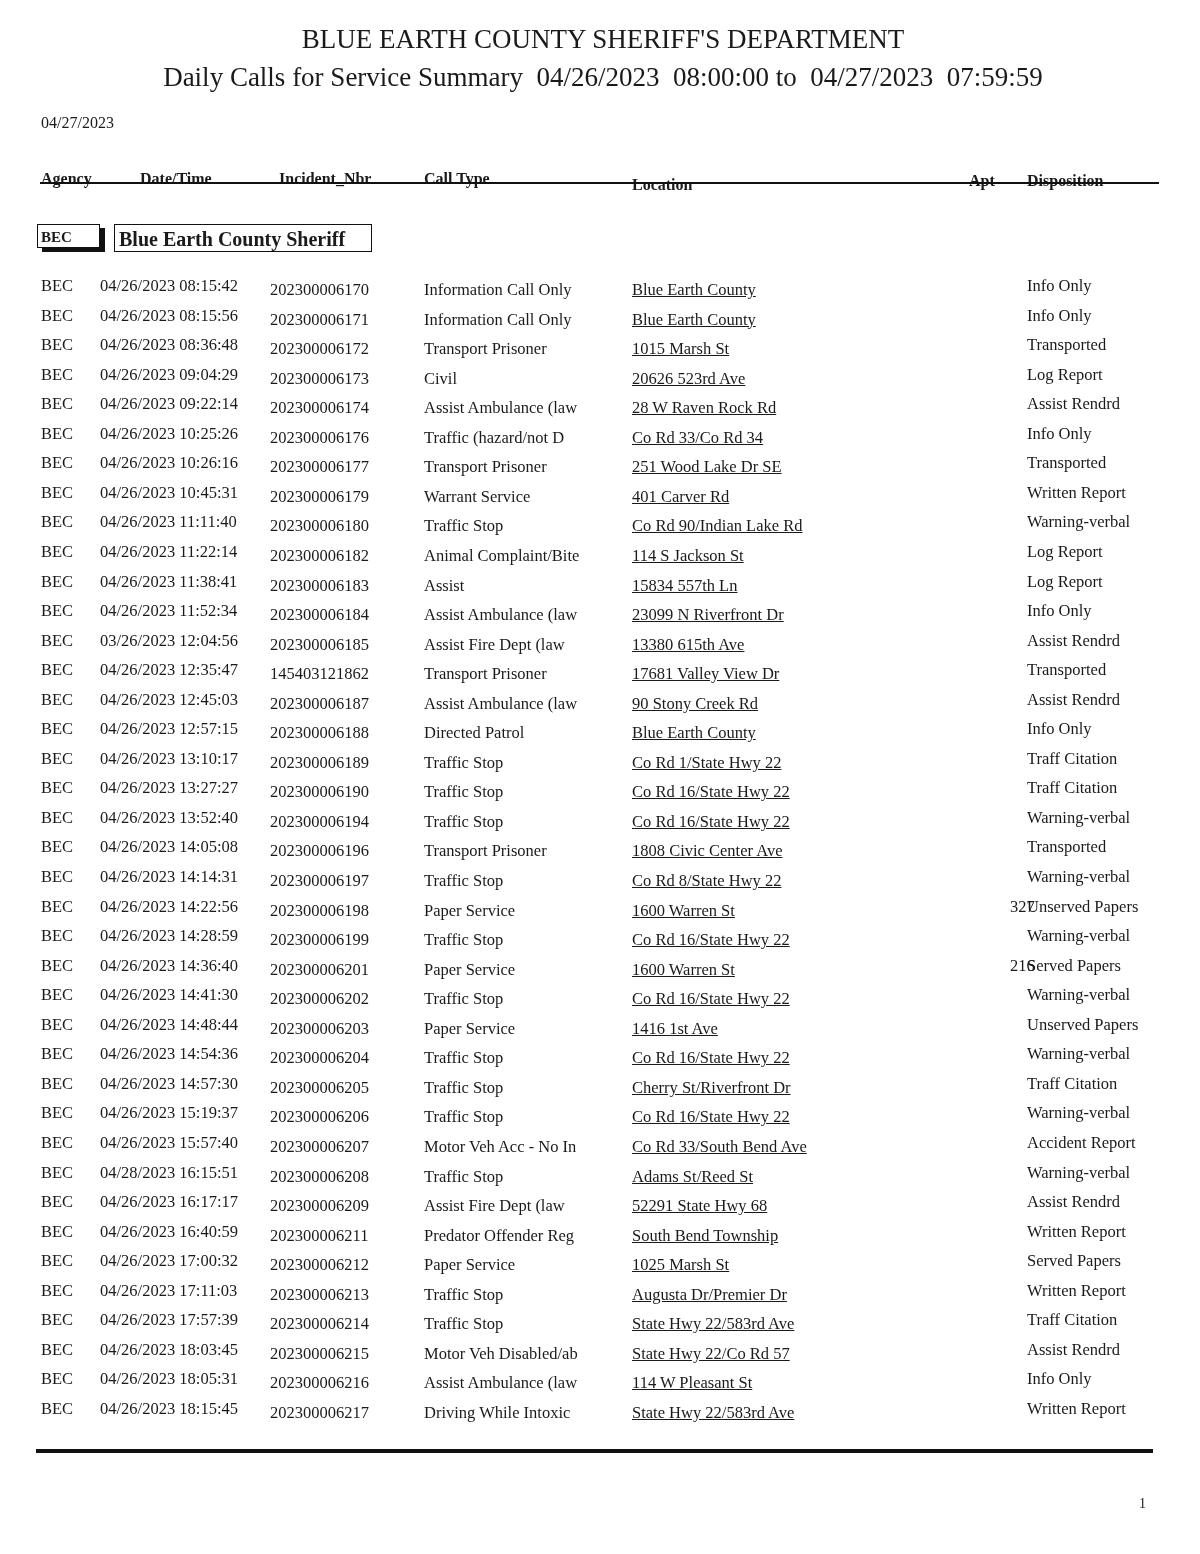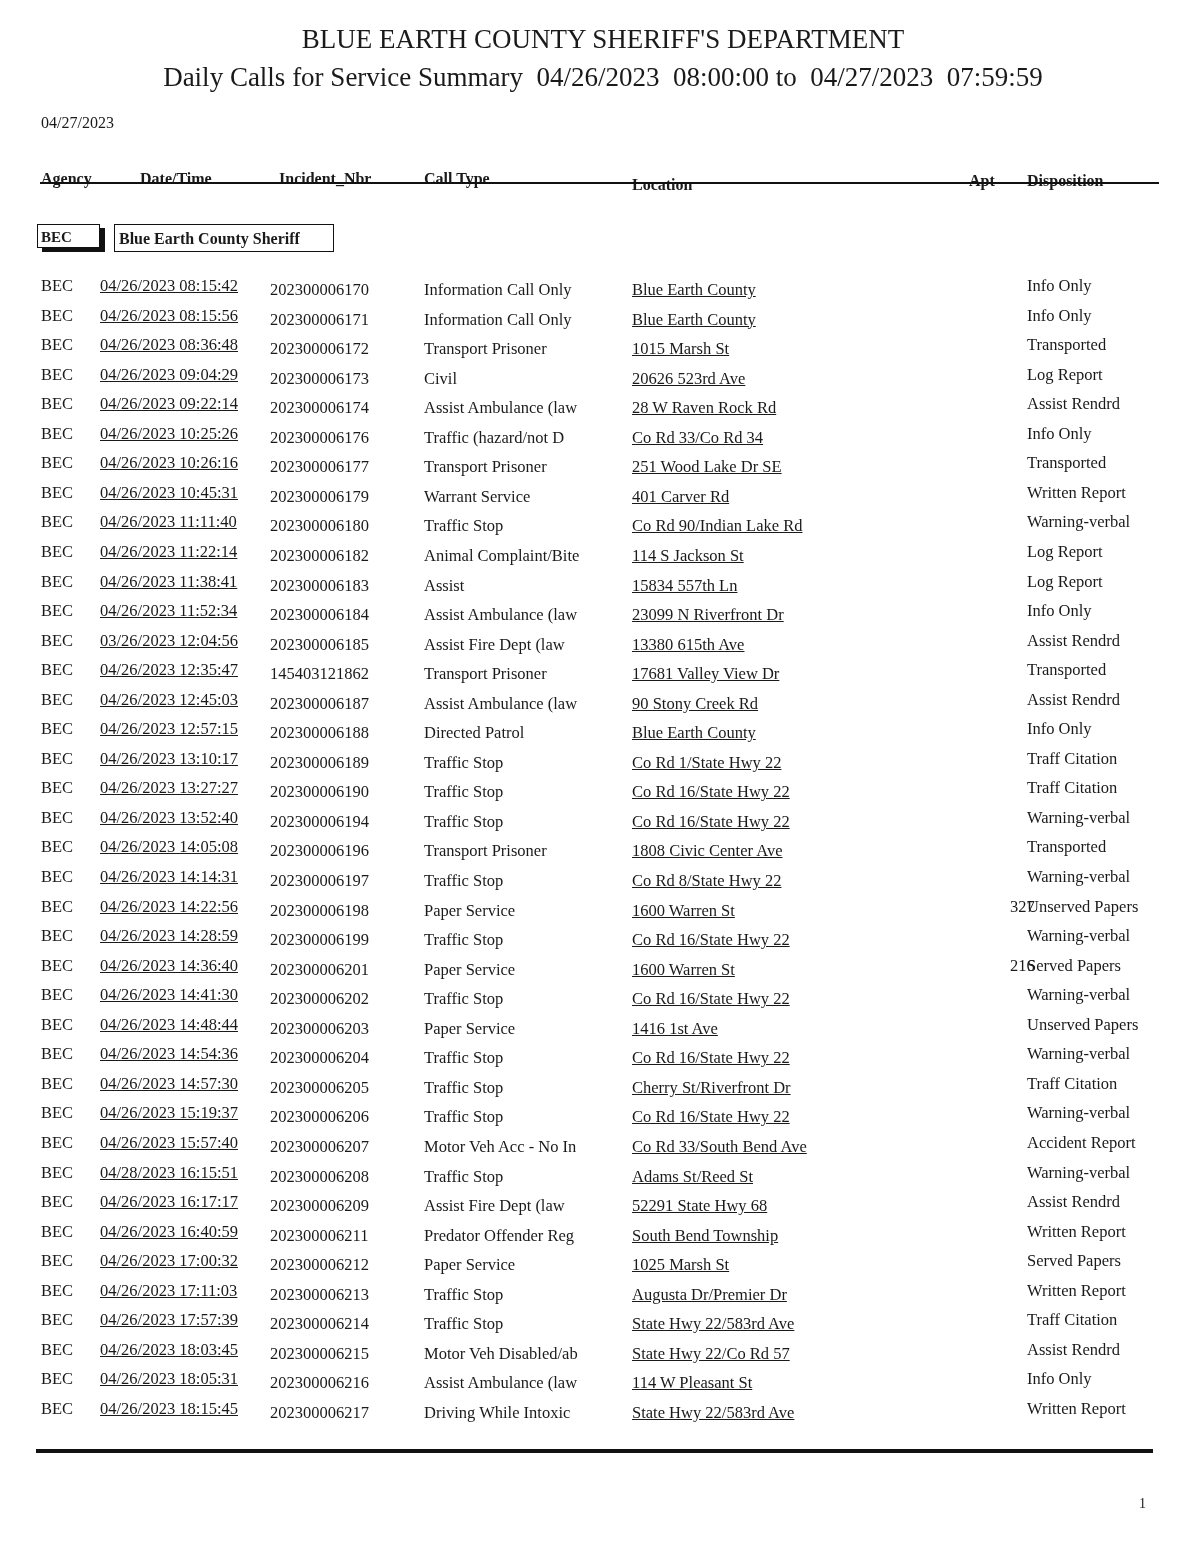--- a/index.html
+++ b/index.html
@@ -20,28 +20,28 @@
     .hdr-rule {
       position: absolute; top: 182px; left: 40px; width: 1119px; height: 2px;
       background: #111;
     }
     .agency-code-box {
       position: absolute; top: 224px; left: 37px; width: 63px; height: 24px;
       border: 1.5px solid #111; background: #fff; box-shadow: 5px 4px 0 #111;
       font-size: 15px; font-weight: bold; line-height: 24px; padding-left: 3px; box-sizing: border-box;
     }
     .agency-name-box {
-      position: absolute; top: 224px; left: 114px; width: 220px; height: 28px;
-      border: 1.5px solid #111; font-size: 16px; font-weight: bold;
+      position: absolute; top: 224px; left: 114px; width: 258px; height: 28px;
+      border: 1.5px solid #111; font-size: 20px; font-weight: bold;
       line-height: 28px; padding-left: 4px; box-sizing: border-box;
     }
     .row { position: absolute; left: 0; width: 1200px; height: 29.5px; font-size: 16.5px; }
     .row span { position: absolute; white-space: nowrap; }
     .c-agency { left: 41px; top: 0; }
-    .c-dt { left: 100px; top: 0; text-decoration: underline; }
+    .c-dt { left: 100px; top: 0; }
     .c-inc { left: 270px; top: 4px; }
     .c-type { left: 424px; top: 4px; }
     .c-loc { left: 632px; top: 4px; text-decoration: underline; }
     .c-apt { left: 1010px; top: 0; }
     .c-disp { left: 1027px; top: 0; }
     .bottom-rule {
       position: absolute; top: 1449px; left: 36px; width: 1117px; height: 4px; background: #111;
     }
     .page-num { position: absolute; top: 1496px; left: 1139px; font-size: 14px; }
   </style>

